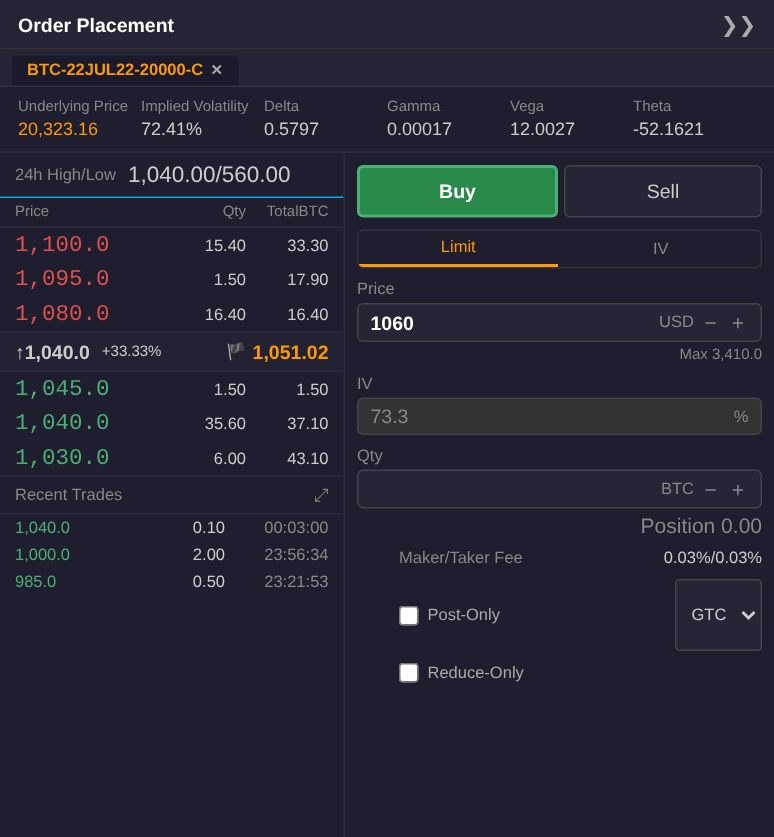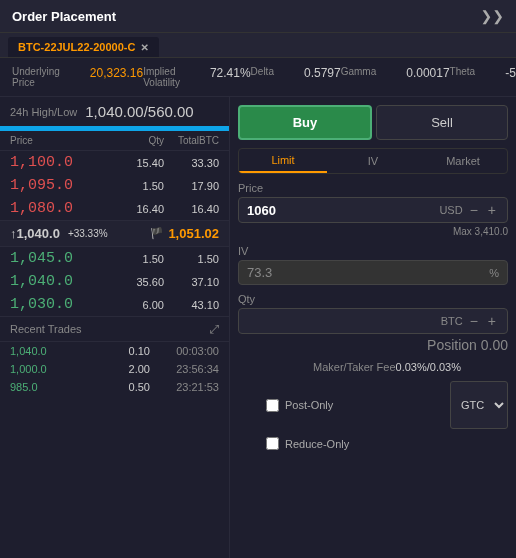--- a/index.html
+++ b/index.html
@@ -65,49 +65,49 @@
     .greeks-row {
       background: #1e1e2e;
       padding: 8px 12px;
       display: flex;
       gap: 0;
       border-bottom: 1px solid #2a2a3a;
     }
     .greek-item {
       flex: 1;
       display: flex;
+      flex-direction: column;
       gap: 2px;
     }
     .greek-label {
       color: #888;
       font-size: 10px;
     }
     .greek-value {
       color: #ccc;
       font-size: 12px;
       font-weight: 500;
-      margin-left: 28px;
     }
     .greek-value.orange { color: #f90; }
     .content-area {
       display: flex;
       flex: 1;
     }
     .left-panel {
       width: 230px;
       border-right: 1px solid #2a2a3a;
       display: flex;
       flex-direction: column;
     }
     .high-low-row {
       padding: 6px 10px;
       display: flex;
       align-items: center;
       gap: 8px;
-      border-bottom: 5px solid #0ea5e9;
+      border-bottom: 1px solid #0ea5e9;
     }
     .high-low-label {
       color: #888;
       font-size: 11px;
     }
     .high-low-value {
       color: #ccc;
       font-size: 15px;
       font-weight: 400;
     }
@@ -317,21 +317,21 @@
       flex: 1;
       color: #ccc;
       font-size: 13px;
       background: transparent;
       border: none;
       outline: none;
     }
     .fee-row {
       display: flex;
       align-items: center;
-      justify-content: center;
+      justify-content: space-between;
       margin-left: 28px;
     }
     .fee-label { color: #888; font-size: 11px; }
     .fee-value { color: #ccc; font-size: 11px; }
     .checkbox-row {
       display: flex;
       align-items: center;
       gap: 6px;
       padding-left: 28px;
     }
@@ -382,20 +382,24 @@
       <span class="greek-label">Implied Volatility</span>
       <span class="greek-value">72.41%</span>
     </div>
     <div class="greek-item">
       <span class="greek-label">Delta</span>
       <span class="greek-value">0.5797</span>
     </div>
     <div class="greek-item">
       <span class="greek-label">Gamma</span>
       <span class="greek-value">0.00017</span>
+    </div>
+    <div class="greek-item">
+      <span class="greek-label">Vega</span>
+      <span class="greek-value">12.0027</span>
     </div>
     <div class="greek-item">
       <span class="greek-label">Theta</span>
       <span class="greek-value">-52.1621</span>
     </div>
   </div>
 
   <div class="content-area">
 
     <div class="left-panel">
@@ -485,21 +489,20 @@
     <div class="right-panel">
 
       <div class="buy-sell-row">
         <button class="btn-buy">Buy</button>
         <button class="btn-sell">Sell</button>
       </div>
 
       <div class="order-type-row">
         <button class="order-type-btn active">Limit</button>
         <button class="order-type-btn">IV</button>
-        <button class="order-type-btn">Market</button>
       </div>
 
       <div class="field-row">
         <span class="field-label">Price</span>
         <div class="field-input-row">
           <input class="field-value" value="1060" style="width: 60px;">
           <span class="field-unit">USD</span>
           <button class="field-btn">−</button>
           <button class="field-btn">+</button>
         </div>

